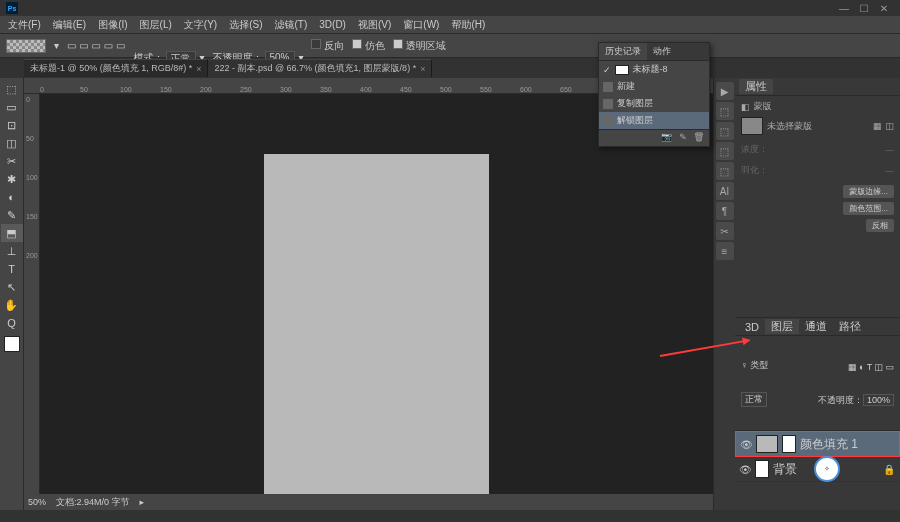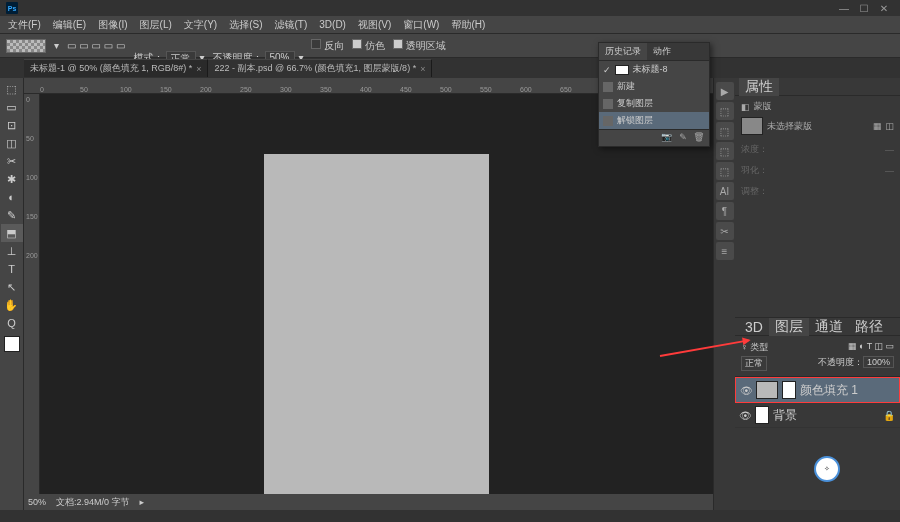--- a/index.html
+++ b/index.html
@@ -45,33 +45,33 @@
 .hist-footer .fi { width: 12px; height: 12px; color: #aaa; font-size: 9px; text-align: center; }
 .props { height: 240px; border-bottom: 1px solid #2a2a2a; }
 .props .content { padding: 4px 6px; color: #aaa; font-size: 9px; }
 .props .mask-row { display: flex; align-items: center; gap: 4px; margin-bottom: 4px; }
 .props .mask-thumb { width: 22px; height: 18px; background: #888; border: 1px solid #222; }
 .props .slider-row { display: flex; align-items: center; justify-content: space-between; margin: 8px 0; color: #666; }
 .props .btn-row { display: flex; flex-direction: column; gap: 4px; align-items: flex-end; margin-top: 8px; }
 .props .btn-gray { background: #555; padding: 1px 6px; font-size: 8px; color: #ccc; border-radius: 2px; }
 .layers { flex: 1; display: flex; flex-direction: column; }
 .layers .opts { padding: 3px 6px; font-size: 9px; color: #ccc; border-bottom: 1px solid #2a2a2a; }
-.layers .opts .row { display: flex; align-items: flex-start; justify-content: space-between; margin: 2px 0; }
+.layers .opts .row { display: flex; align-items: flex-end; justify-content: space-between; margin: 20px 0; }
 .layers .opts select, .layers .opts .val { background: #3a3a3a; border: 1px solid #555; color: #ccc; font-size: 9px; padding: 0 3px; }
 .layer-row { display: flex; align-items: center; padding: 3px 4px; gap: 4px; border-bottom: 1px solid #333; }
 .layer-row .eye { width: 12px; color: #ccc; font-size: 10px; }
 .layer-row .lthumb { width: 22px; height: 18px; background: #b9b9b9; border: 1px solid #222; }
 .layer-row .lmask { width: 14px; height: 18px; background: #fff; border: 1px solid #222; }
 .layer-row .lname { font-size: 12px; color: #ccc; }
 .layer-row.selected { border: 1px solid #ff3b3b; background: #5a6a7a; }
 .arrow { position: absolute; top: 355px; left: 660px; width: 90px; height: 2px; background: #ff3b3b; transform: rotate(-10deg); transform-origin: left; z-index: 200; }
 .arrow::after { content: ""; position: absolute; right: -2px; top: -3px; border-left: 8px solid #ff3b3b; border-top: 4px solid transparent; border-bottom: 4px solid transparent; }
 .watermark { position: absolute; bottom: 40px; right: 60px; width: 26px; height: 26px; border-radius: 50%; background: #fff; border: 2px solid #4a90d9; display: flex; align-items: center; justify-content: center; font-size: 7px; color: #333; z-index: 50; }
 .panel-header { height: 18px; background: #383838; border-bottom: 1px solid #2a2a2a; display: flex; align-items: center; padding: 0 4px; }
-.panel-header .ptab { padding: 0 6px; font-size: 14px; color: #ccc; text-align: center; }
+.panel-header .ptab { padding: 0 6px; font-size: 11px; color: #ccc; text-align: center; }
 .panel-header .ptab.active { background: #454545; }
 </style>
 </head>
 <body>
 
 <div class="titlebar">
   <div class="ps-icon">Ps</div>
   <div class="spacer"></div>
   <div class="win-btn">—</div>
   <div class="win-btn">☐</div>
@@ -200,23 +200,25 @@
           <span>◫</span>
         </div>
         <div class="slider-row">
             <span>浓度：</span>
             <span>—</span>
           </div>
         <div class="slider-row">
             <span>羽化：</span>
             <span>—</span>
           </div>
-        <div class="slider-row">
-            <span>调整：</span>
-          </div>
+        <div class="btn-row">
+          <div class="btn-gray">蒙版边缘...</div>
+          <div class="btn-gray">颜色范围...</div>
+          <div class="btn-gray">反相</div>
+        </div>
       </div>
     </div>
 
     <div class="layers">
       <div class="panel-header">
         <div class="ptab">3D</div>
         <div class="ptab active">图层</div>
         <div class="ptab">通道</div>
         <div class="ptab">路径</div>
       </div>

